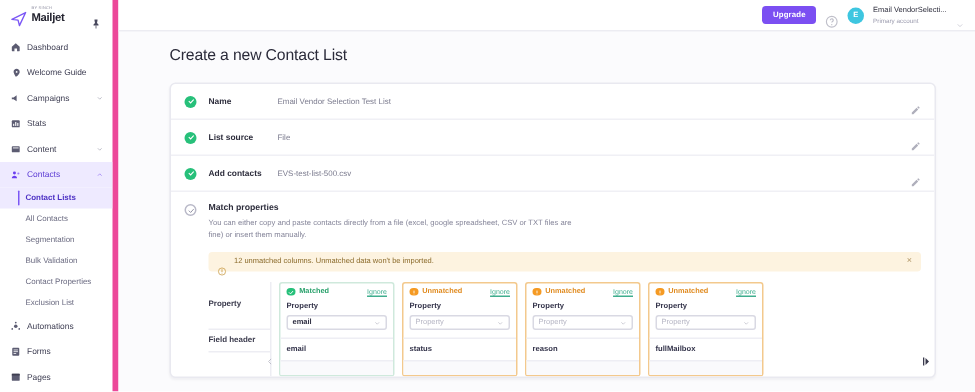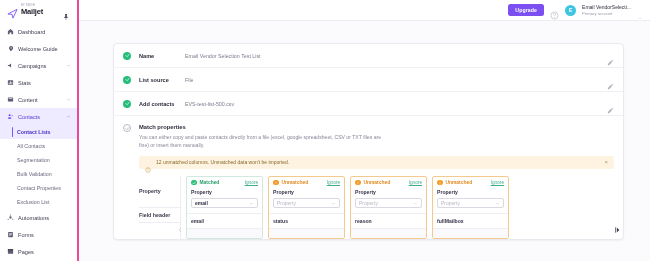--- a/index.html
+++ b/index.html
@@ -8,21 +8,21 @@
     font-family: "Liberation Sans", sans-serif;
     background: #ffffff;
     overflow: hidden;
   }
   .app { display: flex; width: 650px; height: 261px; position: relative; }
 
   
   .sidebar {
     width: 79px; height: 261px;
     background: #ffffff;
-    border-right: 2px solid #ec4899;
+    border-right: 4px solid #ec4899;
     flex: 0 0 79px;
     position: relative;
     overflow: hidden;
   }
   .brand {
     display: flex; align-items: center; gap: 3px;
     padding: 5px 0 5px 7px; height: 20px;
   }
   .brand-mark { width: 11px; height: 11px; flex: 0 0 11px; }
   .brand-text { display: flex; flex-direction: column; line-height: 1; }
@@ -368,20 +368,21 @@
       </span>
       <span class="caret-sm">
         <svg viewBox="0 0 24 24" width="6" height="6">
             <path d="M6 9l6 6 6-6" fill="none" stroke="#9a9aad" stroke-width="2.4"></path>
           </svg>
       </span>
     </header>
 
     <div class="content">
 
+      <h1 class="page-title">Create a new Contact List</h1>
 
       <div class="card">
 
         <div class="srow">
           <span class="check">
             <svg viewBox="0 0 24 24" width="5" height="5">
                 <path d="M5 12.5l5 5 9-10" fill="none" stroke="#fff" stroke-width="3.4" stroke-linecap="round"></path>
               </svg>
           </span>
           <span class="srow-label">Name</span>

